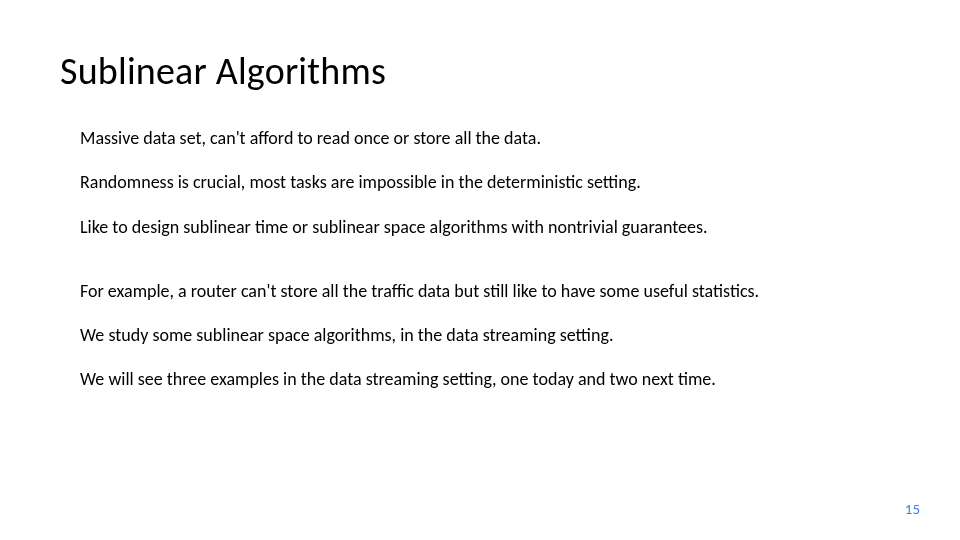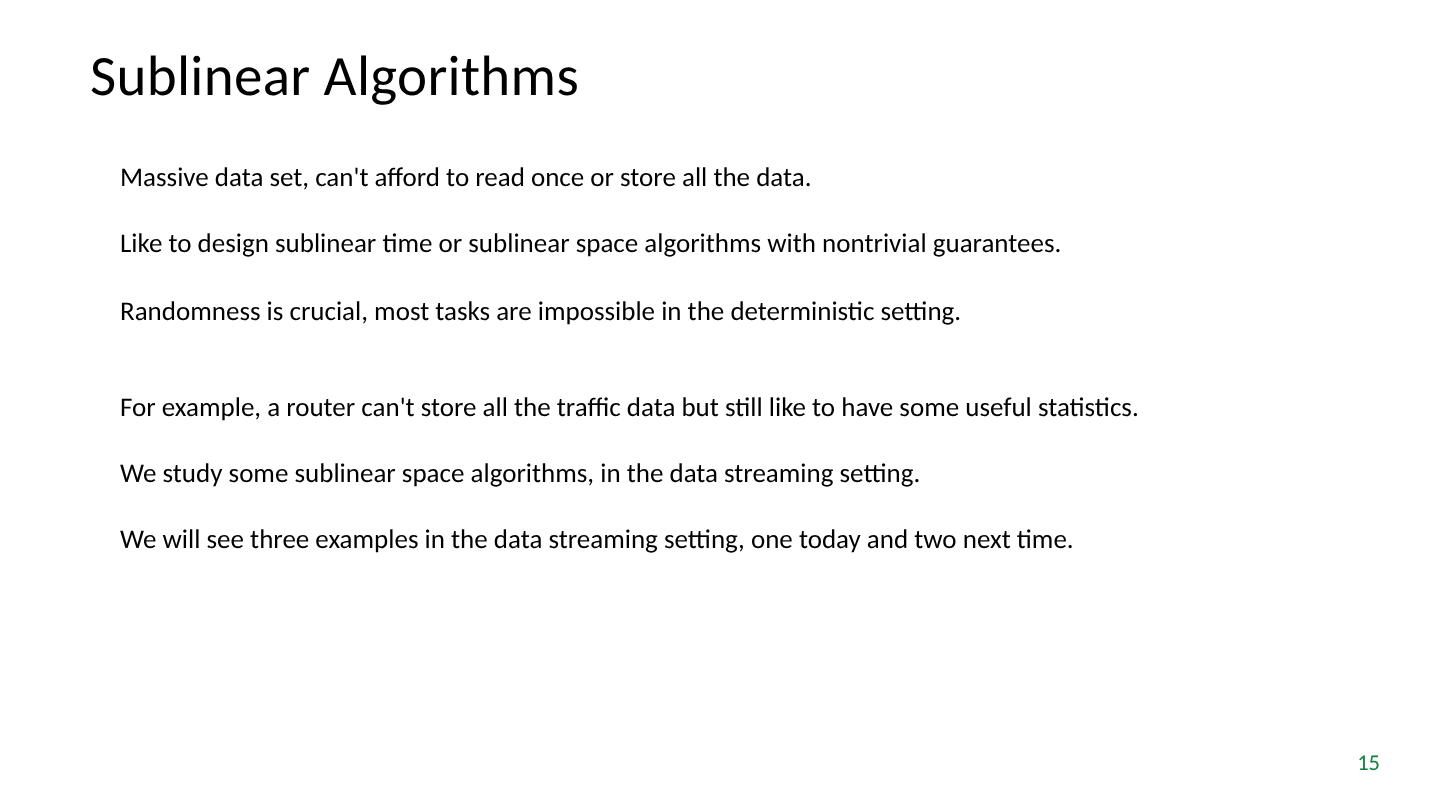--- a/index.html
+++ b/index.html
@@ -11,21 +11,21 @@
       width: 960px;
       height: 540px;
       background: #ffffff;
       font-family: Calibri, 'Segoe UI', Arial, sans-serif;
       position: relative;
       overflow: hidden;
     }
     .slide {
       width: 100%;
       height: 100%;
-      padding: 28px 60px 40px 60px;
+      padding: 48px 60px 40px 60px;
       position: relative;
     }
     .title {
       font-family: 'Calibri Light', Calibri, 'Segoe UI Light', Arial, sans-serif;
       font-size: 38px;
       font-weight: 300;
       color: #000000;
       margin-bottom: 32px;
       letter-spacing: 0.2px;
     }
@@ -39,31 +39,31 @@
       margin-bottom: 20px;
     }
     .gap {
       height: 20px;
     }
     .page-number {
       position: absolute;
       bottom: 22px;
       right: 40px;
       font-size: 15px;
-      color: #15803d;
+      color: #3b82f6;
     }
   </style>
 </head>
 <body>
 
 <div class="slide">
   <h1 class="title">Sublinear Algorithms</h1>
   <div class="content">
     <p class="para">Massive data set, can't afford to read once or store all the data.</p>
+    <p class="para">Randomness is crucial, most tasks are impossible in the deterministic setting.</p>
     <p class="para">Like to design sublinear time or sublinear space algorithms with nontrivial guarantees.</p>
-    <p class="para">Randomness is crucial, most tasks are impossible in the deterministic setting.</p>
     <div class="gap"></div>
     <p class="para">For example, a router can't store all the traffic data but still like to have some useful statistics.</p>
     <p class="para">We study some sublinear space algorithms, in the data streaming setting.</p>
     <p class="para">We will see three examples in the data streaming setting, one today and two next time.</p>
   </div>
   <div class="page-number">15</div>
 </div>
 
 </body></html>

